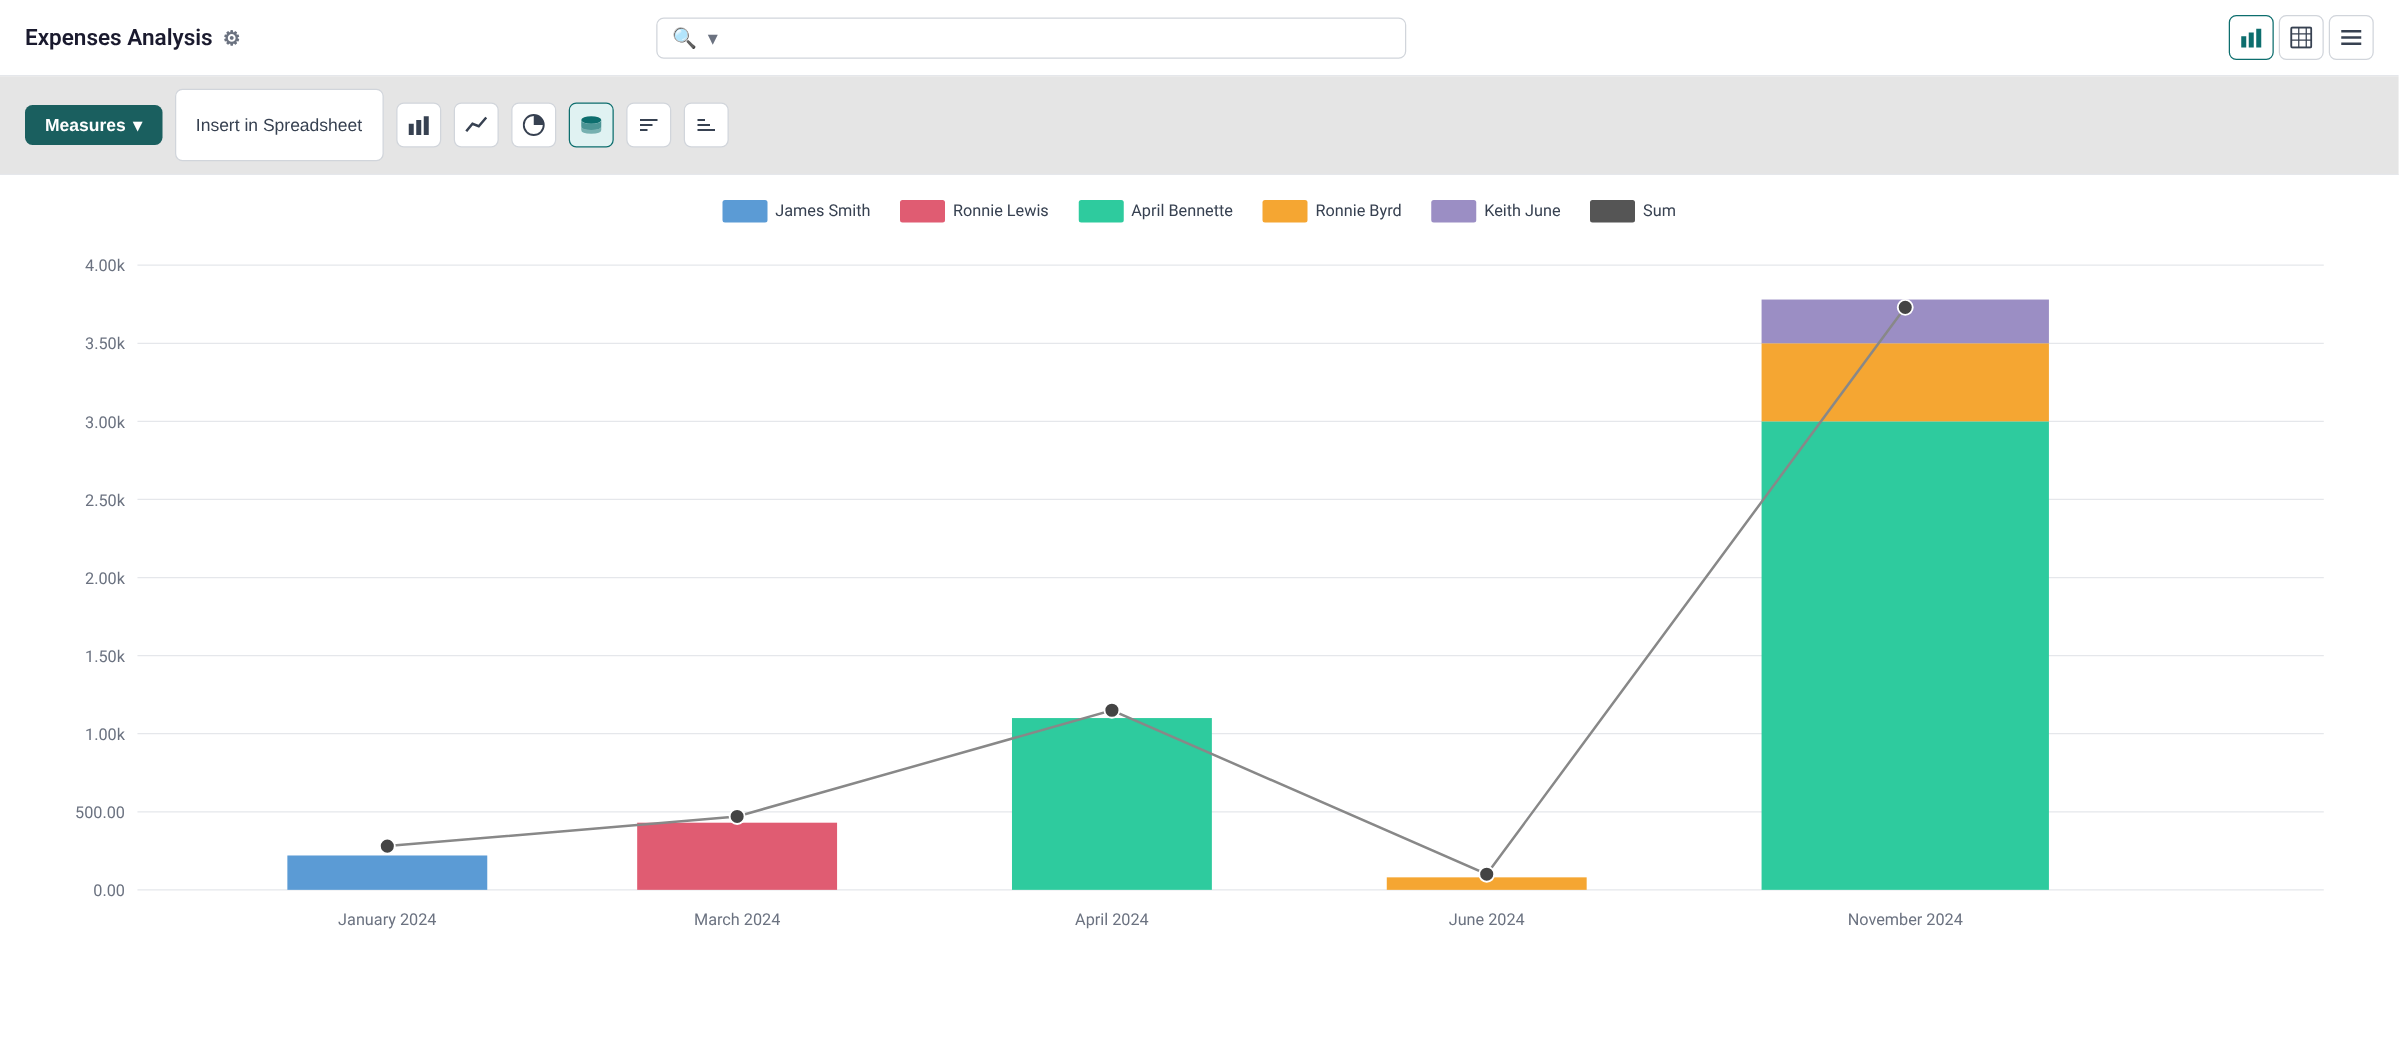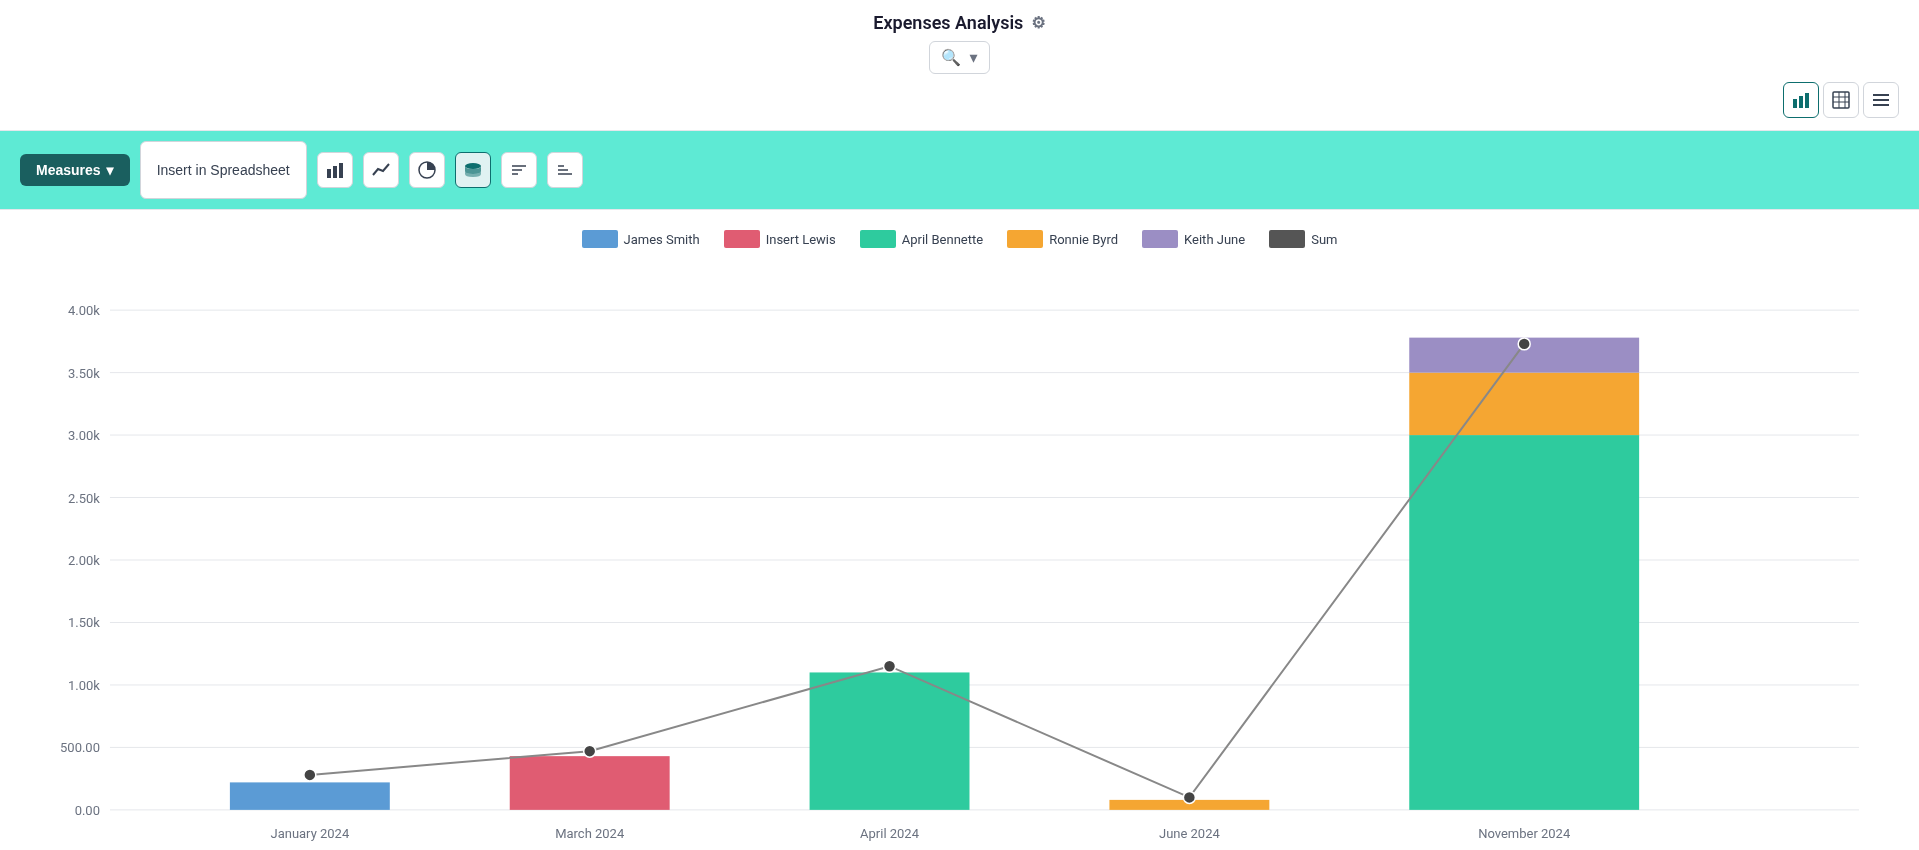--- a/index.html
+++ b/index.html
@@ -5,21 +5,20 @@
     * { box-sizing: border-box; margin: 0; padding: 0; }
     body { font-family: -apple-system, BlinkMacSystemFont, 'Segoe UI', Roboto, sans-serif; background: #fff; color: #333; }
 
     
     .header {
       display: flex;
       align-items: center;
       padding: 12px 20px;
       border-bottom: 1px solid #e5e7eb;
       gap: 8px;
-      flex-direction: column;
     }
     .header-title {
       font-size: 18px;
       font-weight: 600;
       color: #1a1a2e;
       display: flex;
       align-items: center;
       gap: 8px;
       white-space: nowrap;
     }
@@ -65,21 +64,21 @@
       color: #0d6e6e;
     }
 
     
     .toolbar {
       display: flex;
       align-items: center;
       padding: 10px 20px;
       gap: 10px;
       border-bottom: 1px solid #e5e7eb;
-      background: #5eead4;
+      background: #e5e5e5;
     }
     .btn-measures {
       background: #1a5f5f;
       color: #fff;
       border: none;
       border-radius: 6px;
       padding: 8px 16px;
       font-size: 14px;
       font-weight: 600;
       cursor: pointer;
@@ -119,21 +118,21 @@
     .chart-area {
       padding: 20px 30px;
       position: relative;
     }
 
     
     .legend {
       display: flex;
       justify-content: center;
       gap: 24px;
-      margin-bottom: 32px;
+      margin-bottom: 4px;
       flex-wrap: wrap;
     }
     .legend-item {
       display: flex;
       align-items: center;
       gap: 6px;
       font-size: 13px;
       color: #374151;
     }
     .legend-color {
@@ -249,21 +248,21 @@
 <div class="chart-area">
 
   
   <div class="legend">
     <div class="legend-item">
       <div class="legend-color" style="background:#5b9bd5;"></div>
       <span>James Smith</span>
     </div>
     <div class="legend-item">
       <div class="legend-color" style="background:#e05c72;"></div>
-      <span>Insert Lewis</span>
+      <span>Ronnie Lewis</span>
     </div>
     <div class="legend-item">
       <div class="legend-color" style="background:#2ecb9e;"></div>
       <span>April Bennette</span>
     </div>
     <div class="legend-item">
       <div class="legend-color" style="background:#f5a632;"></div>
       <span>Ronnie Byrd</span>
     </div>
     <div class="legend-item">

